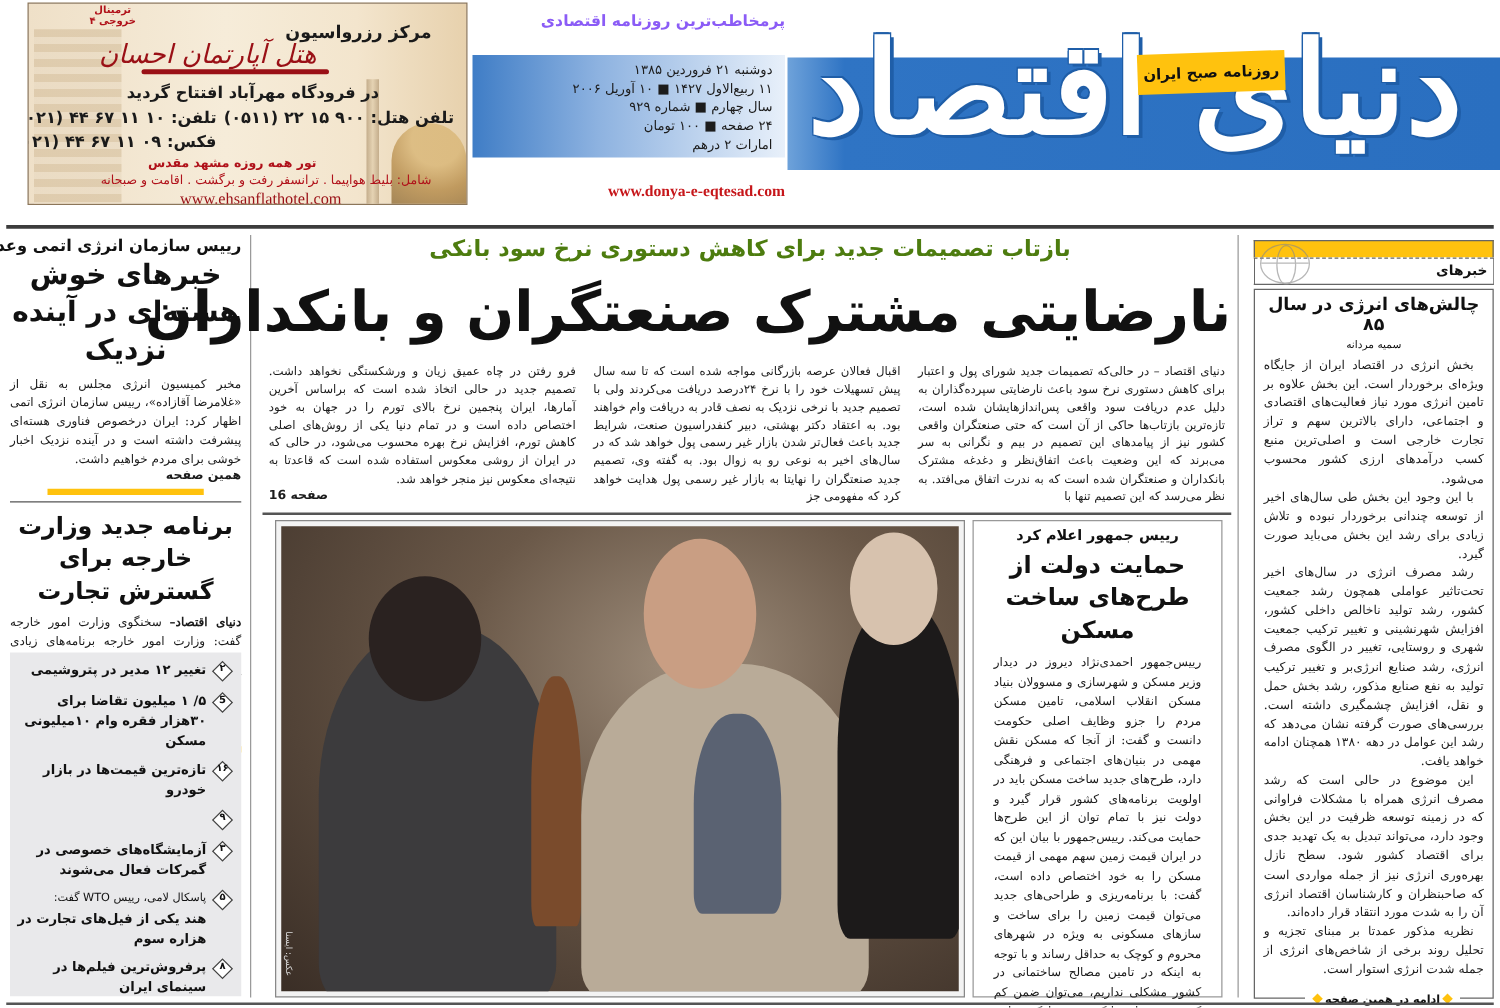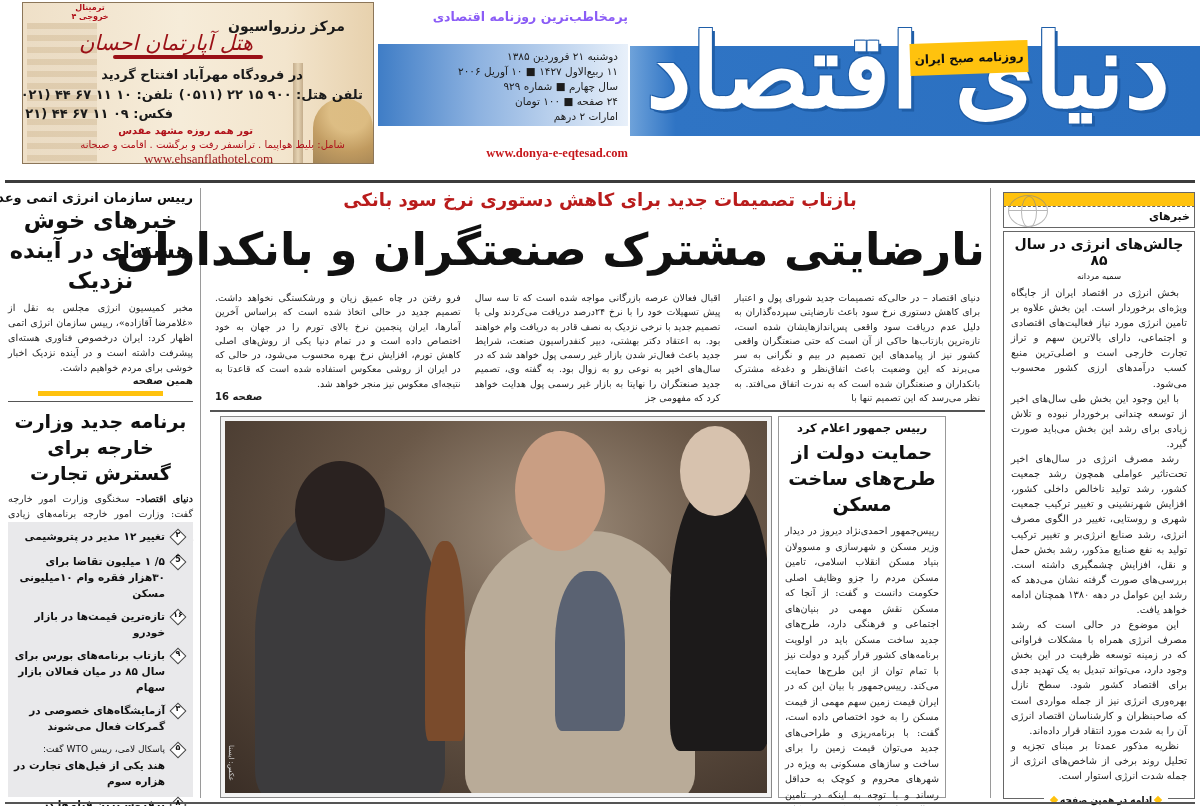--- a/index.html
+++ b/index.html
@@ -65,33 +65,33 @@
   .news-list { position: absolute; left: 8px; top: 522px; width: 185px; height: 275px; background: #e9e9eb; padding: 6px 6px 0 4px; }
   .news-item { display: flex; flex-direction: row; align-items: flex-start; margin-bottom: 7px; }
   .news-num { flex: 0 0 18px; height: 18px; width: 18px; margin-left: 4px; position: relative; }
   .news-num .dia { position: absolute; left: 3px; top: 3px; width: 12px; height: 12px; transform: rotate(45deg); border: 1px solid #444; background: #fff; }
   .news-num .n { position: absolute; left: 0; top: 2px; width: 18px; text-align: center; font-size: 8px; font-weight: bold; z-index: 1; }
   .news-text { font-size: 10.5px; font-weight: bold; line-height: 16px; color: #111; }
   .news-text .small { font-weight: normal; font-size: 9px; display: block; }
   .vrule-left { position: absolute; left: 200px; top: 188px; width: 1px; height: 610px; background: #9a9a9a; }
 
   
-  .kicker-main { position: absolute; left: 215px; top: 189px; width: 770px; text-align: center; font-size: 18px; font-weight: bold; color: #b91c1c; }
+  .kicker-main { position: absolute; left: 215px; top: 189px; width: 770px; text-align: center; font-size: 18px; font-weight: bold; color: #4d7c0f; }
   .head-main { position: absolute; left: 215px; top: 220px; width: 770px; text-align: center; font-size: 45px; font-weight: bold; color: #111; letter-spacing: -1px; white-space: nowrap; line-height: 60px; }
   .cols { position: absolute; left: 215px; top: 291px; width: 765px; height: 115px; display: flex; flex-direction: row; gap: 14px; }
   .cols .body-text { flex: 1; font-size: 9.4px; line-height: 14.3px; }
   .rule-mid { position: absolute; left: 210px; top: 410px; width: 775px; height: 2px; background: #555; }
 
   .photo-box { position: absolute; left: 220px; top: 416px; width: 552px; height: 382px; border: 1px solid #888; background: #f3f3f3; padding: 4px; }
   .photo { width: 100%; height: 100%; position: relative; overflow: hidden;
         background: radial-gradient(ellipse at 60% 30%, #9e8d7b 0%, #6a5848 40%, #3a2e26 100%); }
   .photo .p { position: absolute; border-radius: 45% 45% 10% 10%; }
   .photo .credit { position: absolute; left: 2px; bottom: 12px; writing-mode: vertical-rl; font-size: 7px; color: #ddd; }
 
-  .housing { position: absolute; left: 778px; top: 416px; width: 168px; height: 382px; border: 1px solid #999; padding: 4px 6px; }
+  .housing { position: absolute; left: 778px; top: 416px; width: 200px; height: 382px; border: 1px solid #999; padding: 4px 16px; }
   .housing .kicker { font-size: 11.5px; font-weight: bold; text-align: center; }
   .housing .head { font-size: 19px; font-weight: bold; text-align: center; line-height: 26px; margin-top: 4px; }
   .housing .body-text { font-size: 9.6px; line-height: 15.5px; margin-top: 6px; }
 
   
   .editorial { position: absolute; left: 1003px; top: 192px; width: 192px; height: 612px; }
   .ed-top { height: 14px; background: #ffc20e; border: 1px solid #666; border-bottom: none; }
   .ed-label-row { height: 22px; border: 1px solid #666; border-top: 1px dashed #666; position: relative; background: #fff; }
   .ed-label { position: absolute; right: 4px; top: 3px; font-size: 11px; font-weight: bold; }
   .globe { position: absolute; left: 4px; top: -12px; width: 40px; height: 32px; border: 1px solid #888; border-radius: 50%; opacity: .6; }
@@ -188,21 +188,20 @@
         <span class="dia"></span>
         <span class="n">۱۶</span>
       </div>
     <div class="news-text">تازه‌ترین قیمت‌ها در بازار خودرو</div>
   </div>
   <div class="news-item">
     <div class="news-num">
         <span class="dia"></span>
         <span class="n">۹</span>
       </div>
-    <div class="news-text">بازتاب برنامه‌های بورس برای سال ۸۵ در میان فعالان بازار سهام</div>
   </div>
   <div class="news-item">
     <div class="news-num">
         <span class="dia"></span>
         <span class="n">۳</span>
       </div>
     <div class="news-text">آزمایشگاه‌های خصوصی در گمرکات فعال می‌شوند</div>
   </div>
   <div class="news-item">
     <div class="news-num">

